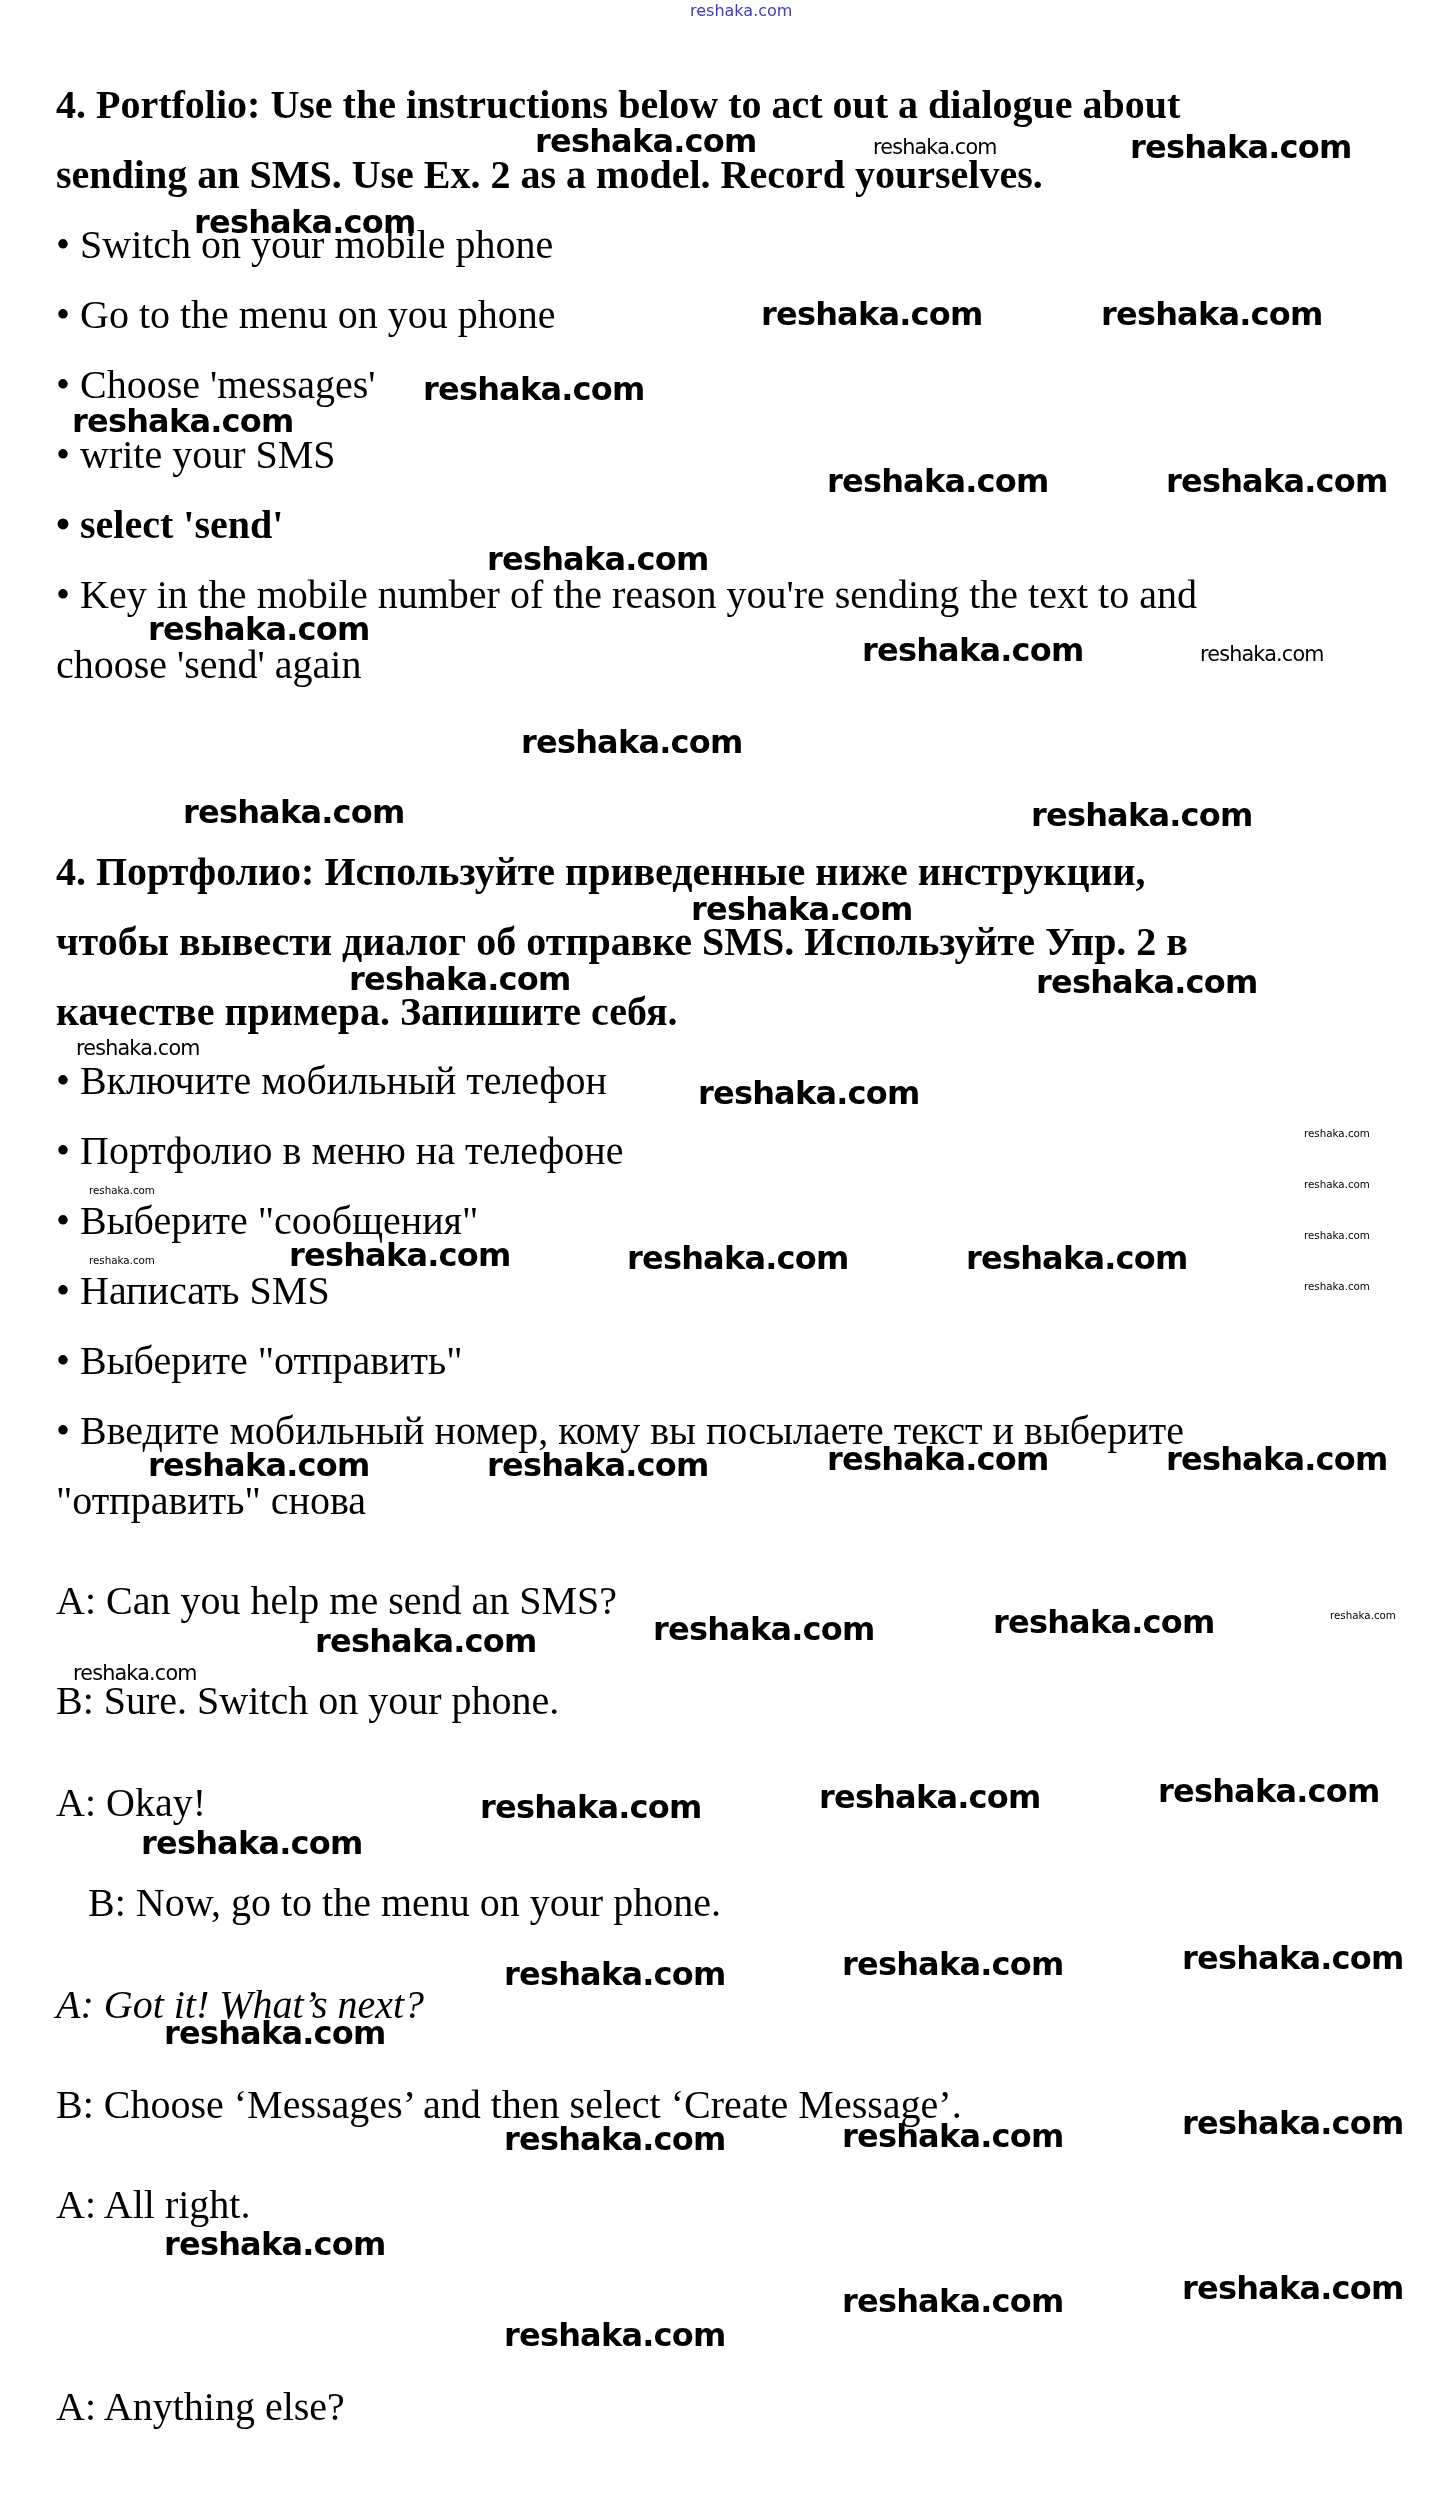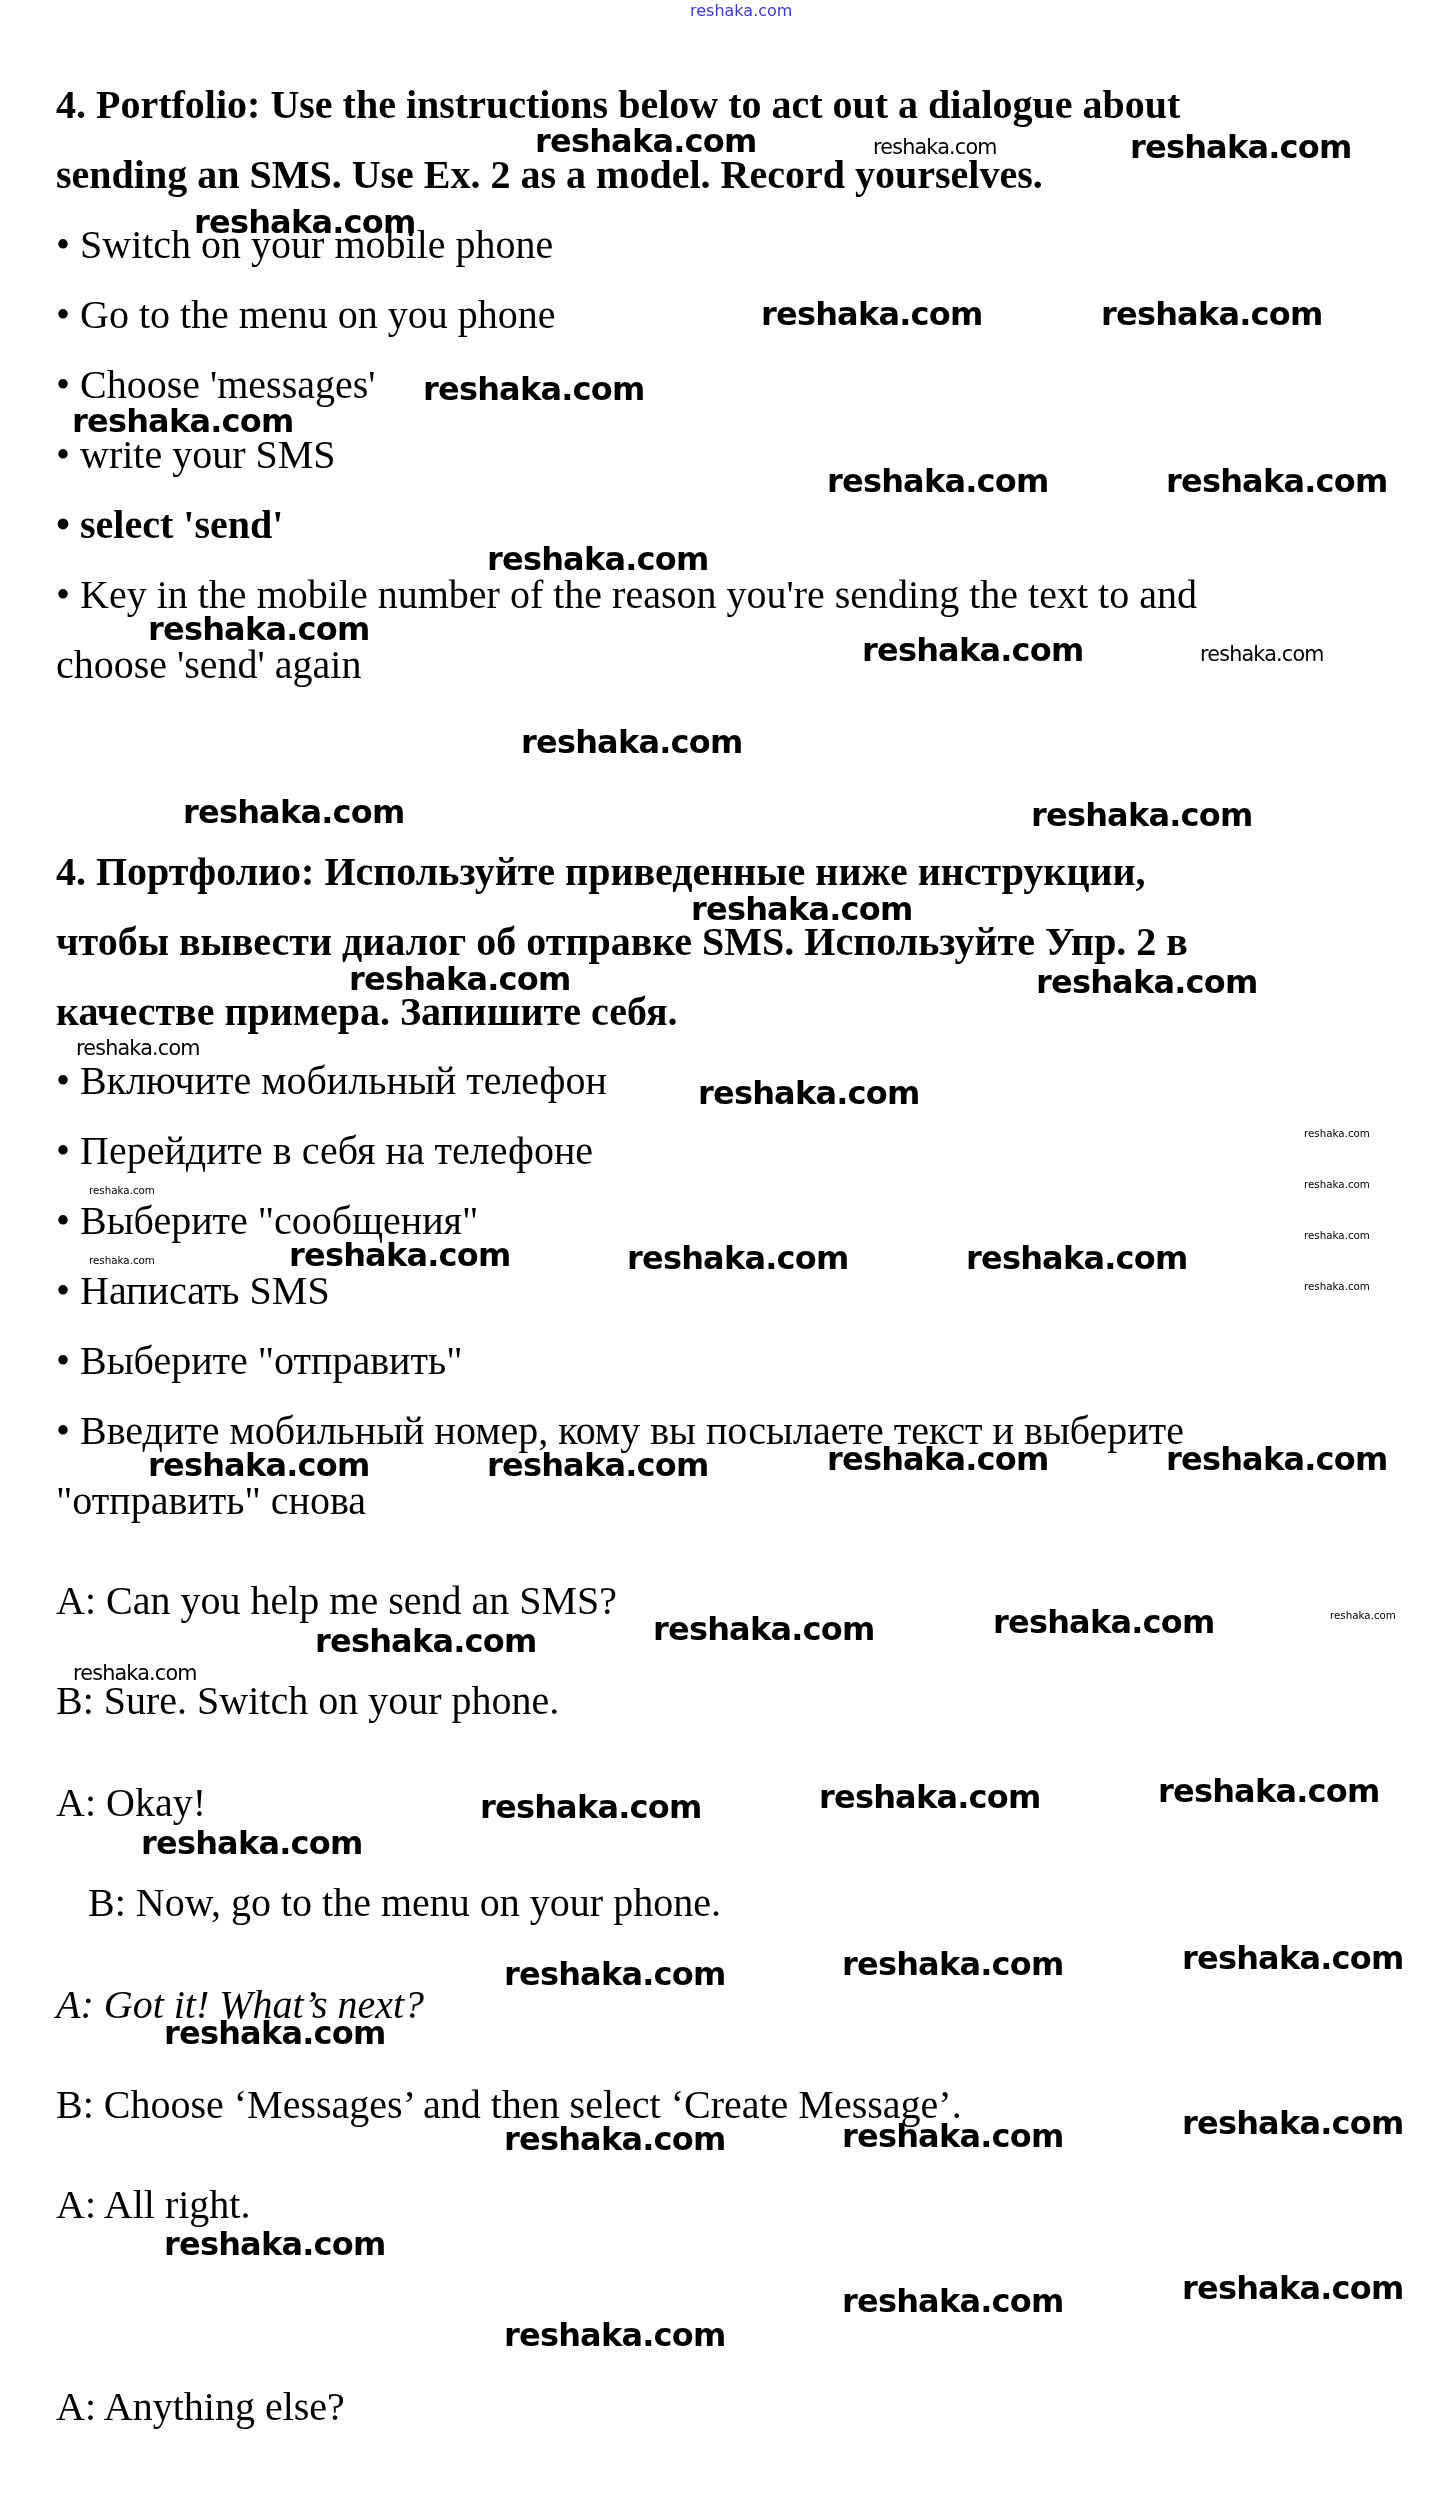--- a/index.html
+++ b/index.html
@@ -34,21 +34,21 @@
   <div class="line" style="top:359px;">• Choose 'messages'</div>
   <div class="line" style="top:429px;">• write your SMS</div>
   <div class="line" style="top:499px;font-weight:bold;">• select 'send'</div>
   <div class="line" style="top:569px;">• Key in the mobile number of the reason you're sending the text to and</div>
   <div class="line" style="top:639px;">choose 'send' again</div>
 
   <div class="line bold" style="top:846px;">4. Портфолио: Используйте приведенные ниже инструкции,</div>
   <div class="line bold" style="top:916px;">чтобы вывести диалог об отправке SMS. Используйте Упр. 2 в</div>
   <div class="line bold" style="top:986px;">качестве примера. Запишите себя.</div>
   <div class="line" style="top:1055px;">• Включите мобильный телефон</div>
-  <div class="line" style="top:1125px;">• Перейдите в себя на телефоне</div>
+  <div class="line" style="top:1125px;">• Портфолио в меню на телефоне</div>
   <div class="line" style="top:1195px;">• Выберите "сообщения"</div>
   <div class="line" style="top:1265px;">• Написать SMS</div>
   <div class="line" style="top:1335px;">• Выберите "отправить"</div>
   <div class="line" style="top:1405px;">• Введите мобильный номер, кому вы посылаете текст и выберите</div>
   <div class="line" style="top:1475px;">"отправить" снова</div>
 
   <div class="line" style="top:1575px;">A: Can you help me send an SMS?</div>
   <div class="line" style="top:1675px;">B: Sure. Switch on your phone.</div>
   <div class="line" style="top:1777px;">A: Okay!</div>
   <div class="line" style="top:1877px;margin-left:32px;">B: Now, go to the menu on your phone.</div>

